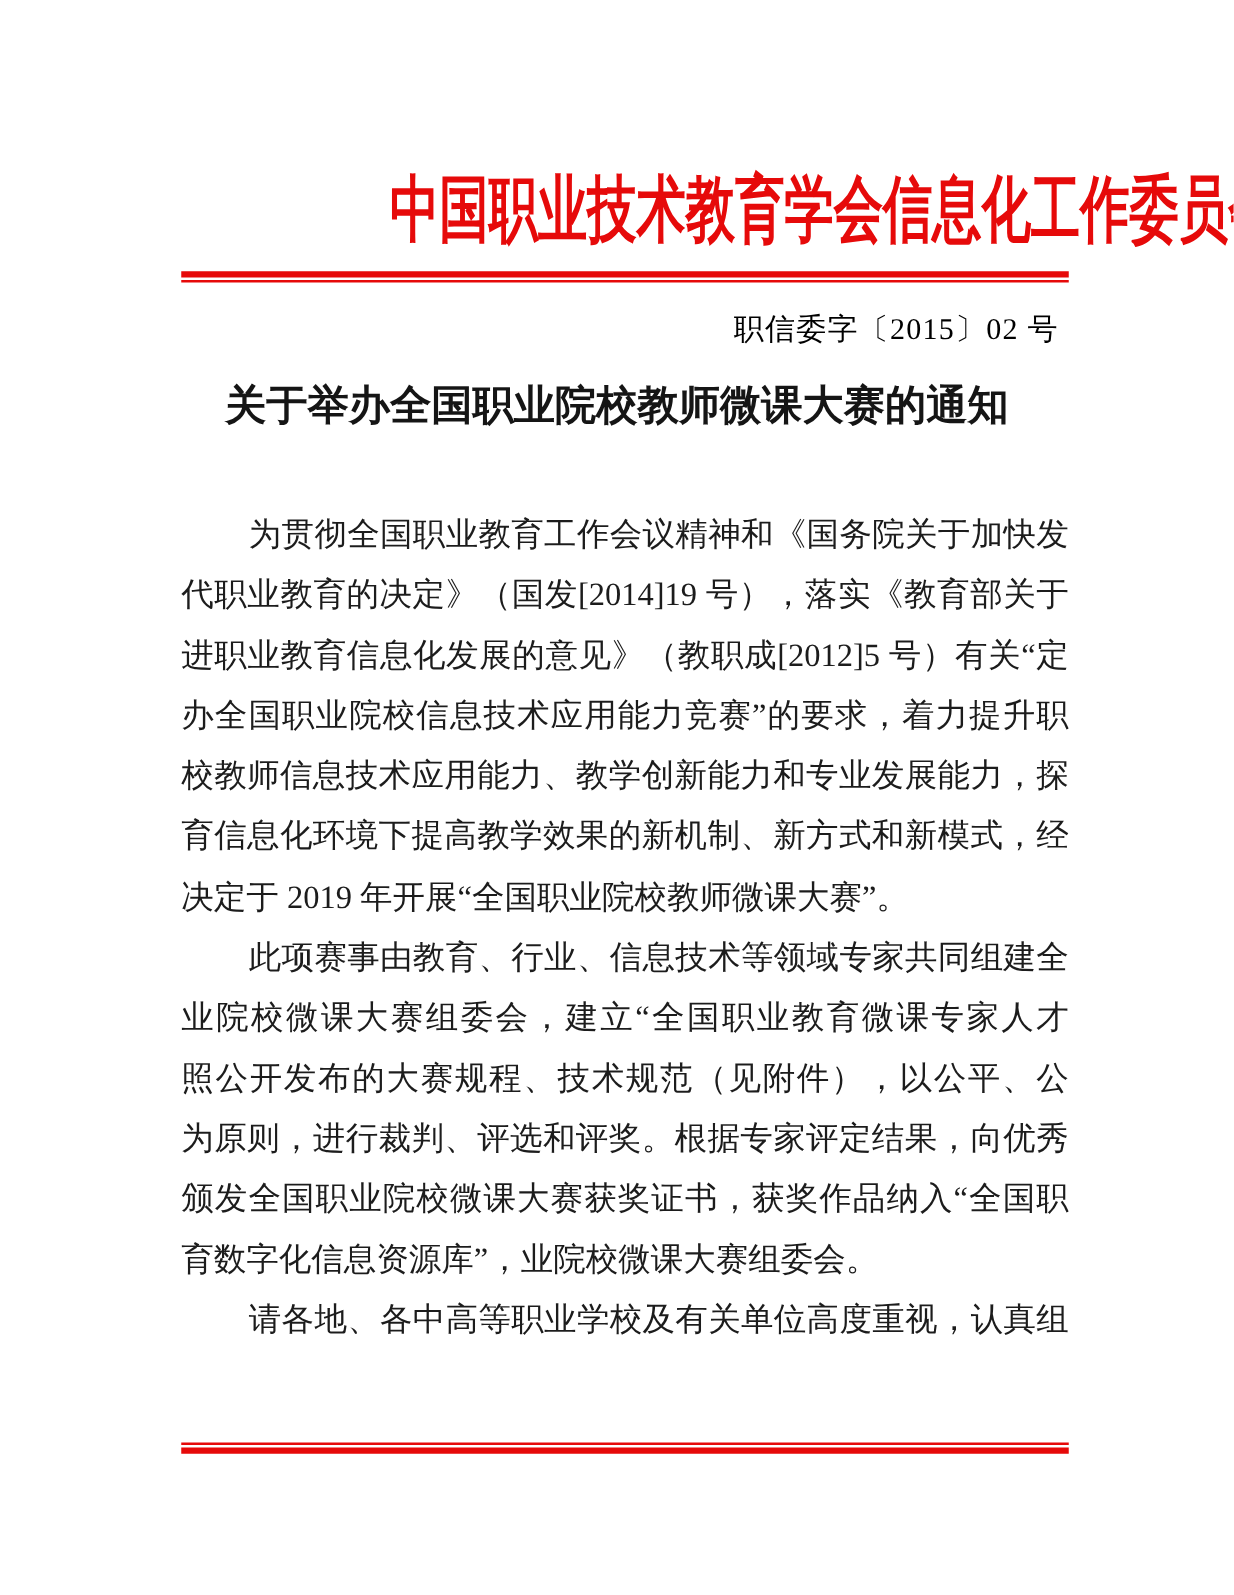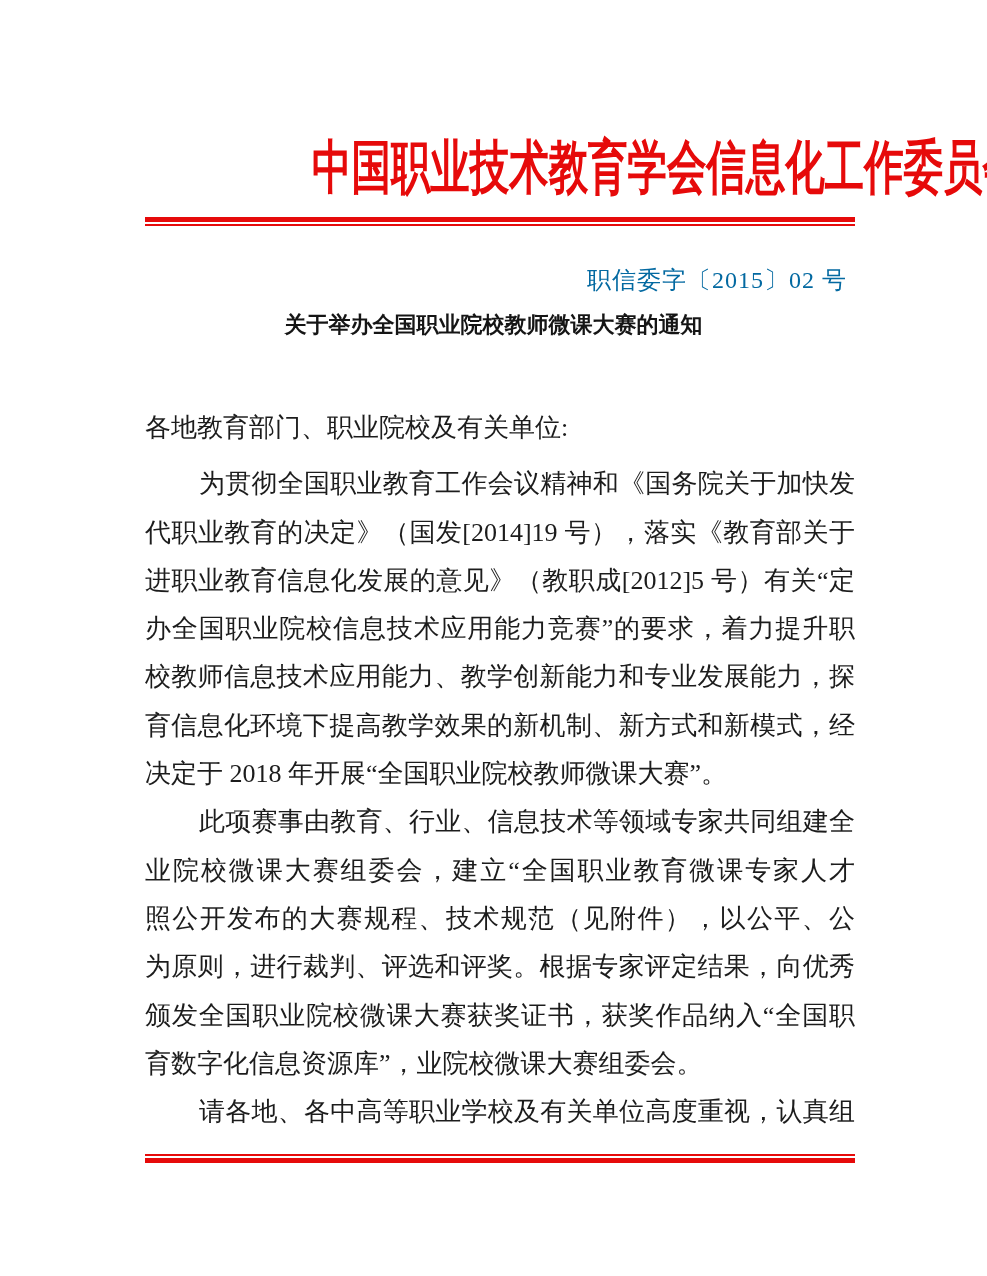--- a/index.html
+++ b/index.html
@@ -40,42 +40,42 @@
   .rule { position: absolute; left: 145px; width: 710px; }
   .rule-top { top: 217px; }
   .rule-bottom { top: 1154px; }
   .rule .thick { height: 5px; background: #e60a0a; }
   .rule .thin  { height: 2px; background: #e60a0a; }
   .rule .gap   { height: 2px; background: transparent; }
 
   
   .doc-number {
     position: absolute;
-    top: 264px;
+    top: 248px;
     left: 145px;
     width: 710px;
     height: 32px;
     line-height: 32px;
     text-align: right;
     padding-right: 8px;
     font-size: 24px;
-    color: #0369a1;
+    color: #000000;
     letter-spacing: 1px;
   }
 
   
   .doc-title {
     position: absolute;
     top: 300px;
     left: 100px;
     width: 787px;
     height: 50px;
     line-height: 50px;
     text-align: center;
-    font-size: 22px;
+    font-size: 33px;
     font-weight: bold;
     color: #151515;
   }
 
   
   .body-block {
     position: absolute;
     top: 404px;
     left: 145px;
     width: 710px;
@@ -110,28 +110,27 @@
     <div class="thick"></div>
     <div class="gap"></div>
     <div class="thin"></div>
   </div>
 
   <div class="doc-number">职信委字〔2015〕02 号</div>
 
   <div class="doc-title">关于举办全国职业院校教师微课大赛的通知</div>
 
   <div class="body-block">
-    <div class="line extra-gap">各地教育部门、职业院校及有关单位:</div>
     <div class="line indent fill">为贯彻全国职业教育工作会议精神和《国务院关于加快发展现</div>
     <div class="line fill">代职业教育的决定》（国发[2014]19 号），落实《教育部关于加快推</div>
     <div class="line fill">进职业教育信息化发展的意见》（教职成[2012]5 号）有关“定期举</div>
     <div class="line fill">办全国职业院校信息技术应用能力竞赛”的要求，着力提升职业院</div>
     <div class="line fill">校教师信息技术应用能力、教学创新能力和专业发展能力，探索教</div>
     <div class="line fill">育信息化环境下提高教学效果的新机制、新方式和新模式，经研究，</div>
-    <div class="line">决定于 2018 年开展“全国职业院校教师微课大赛”。</div>
+    <div class="line">决定于 2019 年开展“全国职业院校教师微课大赛”。</div>
     <div class="line indent fill">此项赛事由教育、行业、信息技术等领域专家共同组建全国职</div>
     <div class="line fill">业院校微课大赛组委会，建立“全国职业教育微课专家人才库”，按</div>
     <div class="line fill">照公开发布的大赛规程、技术规范（见附件），以公平、公正、公开</div>
     <div class="line fill">为原则，进行裁判、评选和评奖。根据专家评定结果，向优秀选手</div>
     <div class="line fill">颁发全国职业院校微课大赛获奖证书，获奖作品纳入“全国职业教</div>
     <div class="line">育数字化信息资源库”，业院校微课大赛组委会。</div>
     <div class="line indent fill">请各地、各中高等职业学校及有关单位高度重视，认真组织，</div>
   </div>
 
   <div class="rule rule-bottom">

